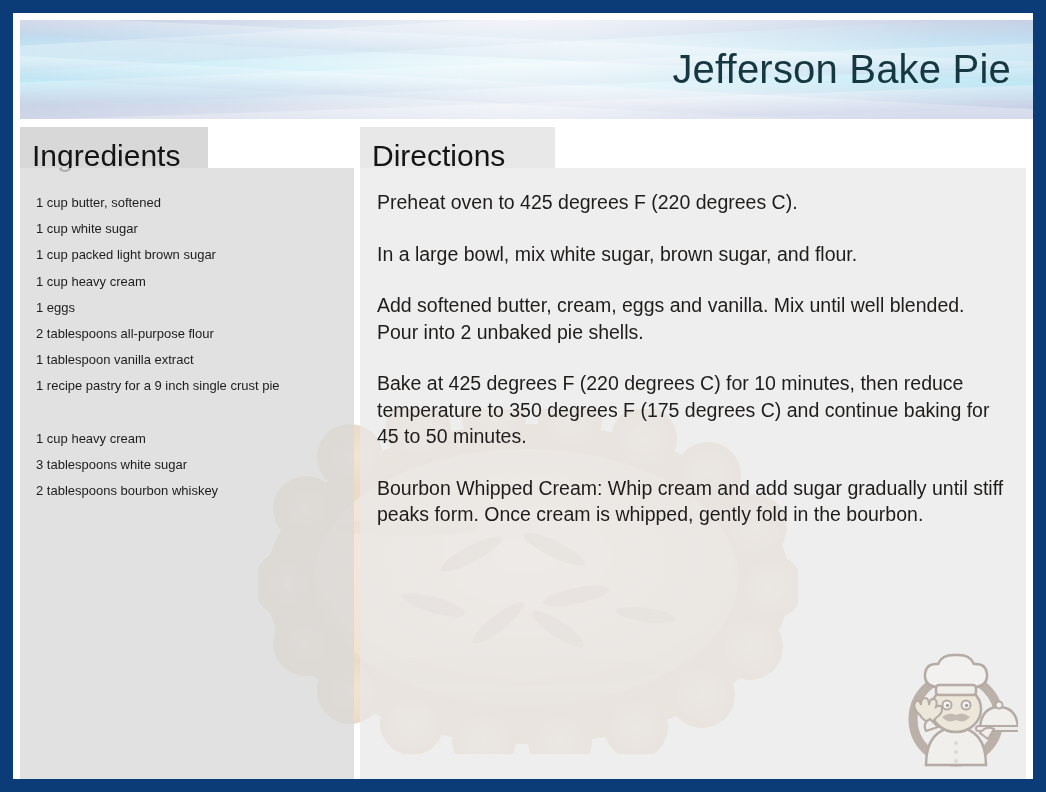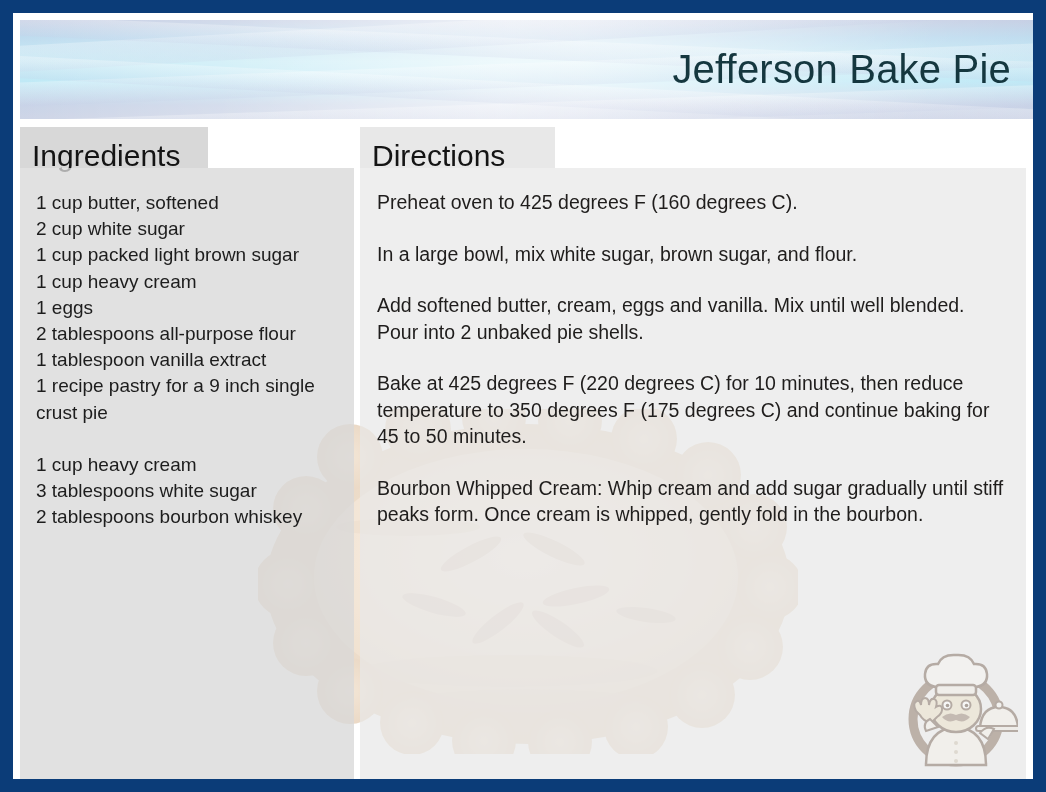--- a/index.html
+++ b/index.html
@@ -114,21 +114,21 @@
   #directions-panel .panel-body { background: #e8e8e8; }
   #directions-panel .panel-tab  { width: 195px; }
 
   
   #ingredients-panel .panel-body { background: rgba(216,216,216,.78); }
   #directions-panel  .panel-body { background: rgba(232,232,232,.72); }
 
   
   #ingredients-list {
     padding: 22px 10px 0 16px;
-    font-size: 19px;
+    font-size: 13px;
     line-height: 26.2px;
     color: #1d1d1d;
   }
   #ingredients-list .ing-line { white-space: pre-wrap; }
   #ingredients-list .ing-gap { height: 26px; }
 
   
   #directions-list {
     padding: 21px 18px 0 17px;
     font-size: 19.5px;
@@ -217,42 +217,42 @@
       </g>
     </svg>
 
     <div class="panel" id="ingredients-panel">
       <div class="panel-tab">
         <span class="tab-label">Ingredients</span>
       </div>
       <div class="panel-body">
         <div id="ingredients-list">
           <div class="ing-line">1 cup butter, softened</div>
-          <div class="ing-line">2 cup white sugar</div>
+          <div class="ing-line">1 cup white sugar</div>
           <div class="ing-line">1 cup packed light brown sugar</div>
           <div class="ing-line">1 cup heavy cream</div>
           <div class="ing-line">1 eggs</div>
           <div class="ing-line">2 tablespoons all-purpose flour</div>
           <div class="ing-line">1 tablespoon vanilla extract</div>
           <div class="ing-line">1 recipe pastry for a 9 inch single crust pie</div>
           <div class="ing-gap"></div>
           <div class="ing-line">1 cup heavy cream</div>
           <div class="ing-line">3 tablespoons white sugar</div>
           <div class="ing-line">2 tablespoons bourbon whiskey</div>
         </div>
       </div>
     </div>
 
     <div class="panel" id="directions-panel">
       <div class="panel-tab">
         <span class="tab-label">Directions</span>
       </div>
       <div class="panel-body">
         <div id="directions-list">
-          <p class="dir-step">Preheat oven to 425 degrees F (160 degrees C).</p>
+          <p class="dir-step">Preheat oven to 425 degrees F (220 degrees C).</p>
           <p class="dir-step">In a large bowl, mix white sugar, brown sugar, and flour.</p>
           <p class="dir-step">Add softened butter, cream, eggs and vanilla. Mix until well blended. Pour into 2 unbaked pie shells.</p>
           <p class="dir-step">Bake at 425 degrees F (220 degrees C) for 10 minutes, then reduce temperature to 350 degrees F (175 degrees C) and continue baking for 45 to 50 minutes.</p>
           <p class="dir-step">Bourbon Whipped Cream:  Whip cream and add sugar gradually until stiff peaks form. Once cream is whipped, gently fold in the bourbon.</p>
         </div>
       </div>
 
       <svg id="chef-logo" viewBox="0 0 124 122" xmlns="http://www.w3.org/2000/svg">
         <g fill="none" stroke="#7d6a5c" stroke-width="3">
 

